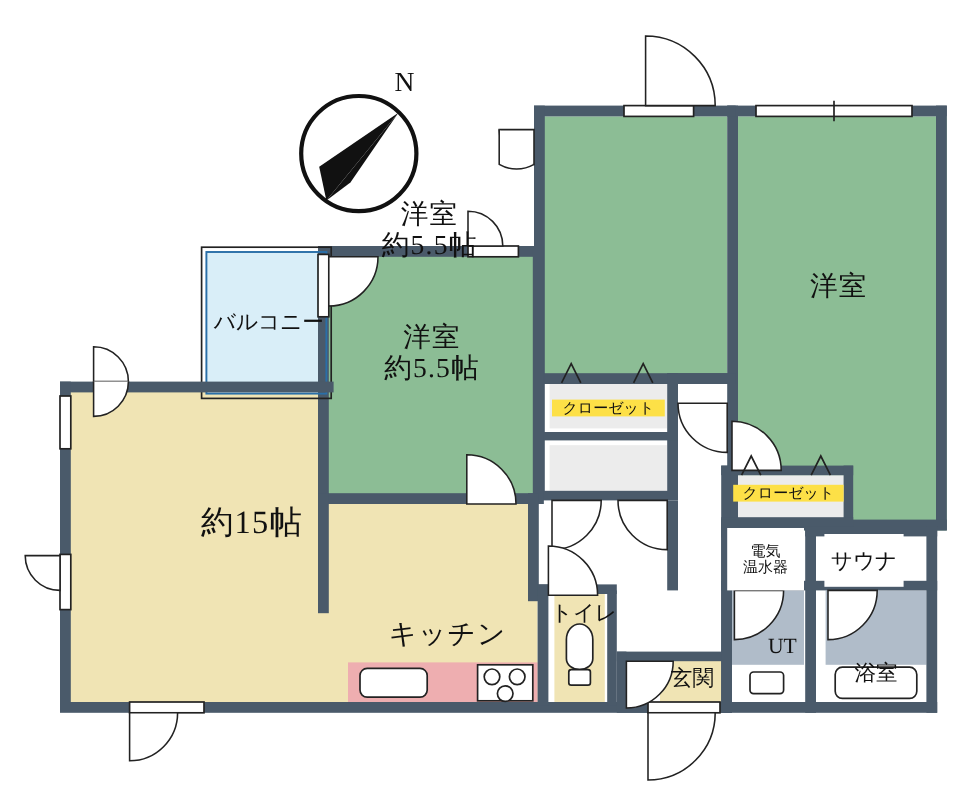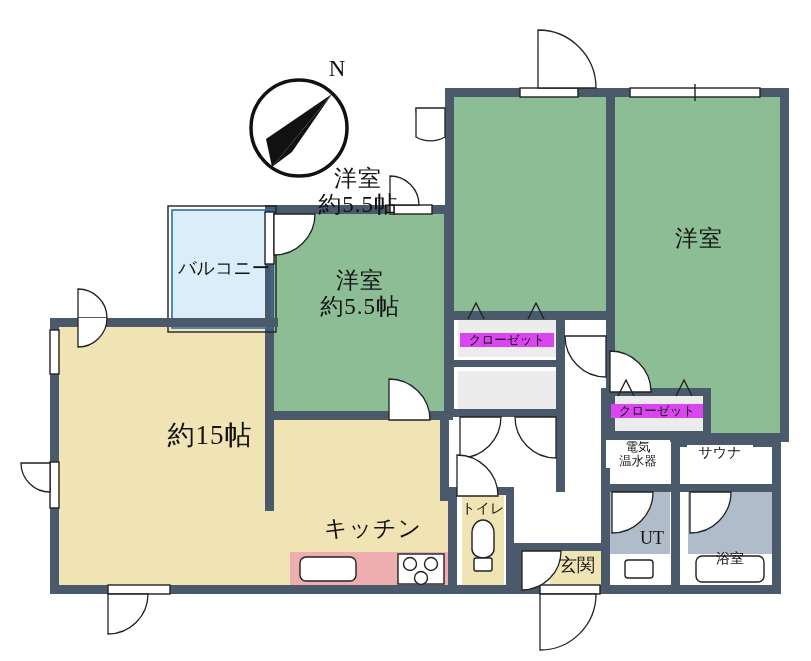--- a/index.html
+++ b/index.html
@@ -30,32 +30,32 @@
     text-align: center;
     color: #111111;
     line-height: 1.12;
     white-space: nowrap;
     pointer-events: none;
     font-family: "Liberation Serif", "DejaVu Serif", serif;
   }
   .lbl-big { font-size: 27px; letter-spacing: 1px; }
   .lbl-mid { font-size: 23px; letter-spacing: 1px; }
   .lbl-sm  { font-size: 18px; letter-spacing: 0px; }
-  .lbl-xs  { font-size: 14px; letter-spacing: 0px; font-family: Liberation Serif, serif; }
+  .lbl-xs  { font-size: 18px; letter-spacing: 0px; font-family: Liberation Serif, serif; }
   .lbl-tiny{ font-size: 12.5px; letter-spacing: 0px; }
   .lbl-compass {
     font-size: 23px;
     font-family: "Liberation Serif", "DejaVu Serif", serif;
   }
   .lbl-white-bg {
     background: #ffffff;
-    padding: 0 2px;
+    padding: 12px 2px;
   }
   .lbl-closet-bg {
-    background: #d946ef;
+    background: #fde047;
   }
   .two-line span { display: block; }
 </style>
 </head>
 <body>
 
 <div id="floorplan-root">
 
   <svg id="fp-svg" viewBox="0 0 811 661">
     <defs>

